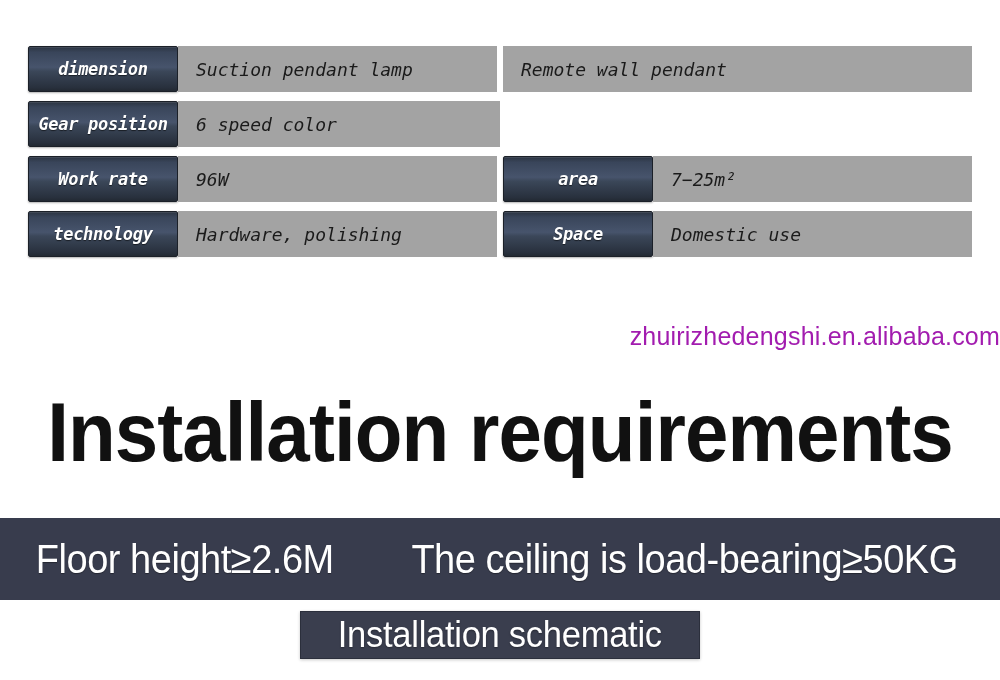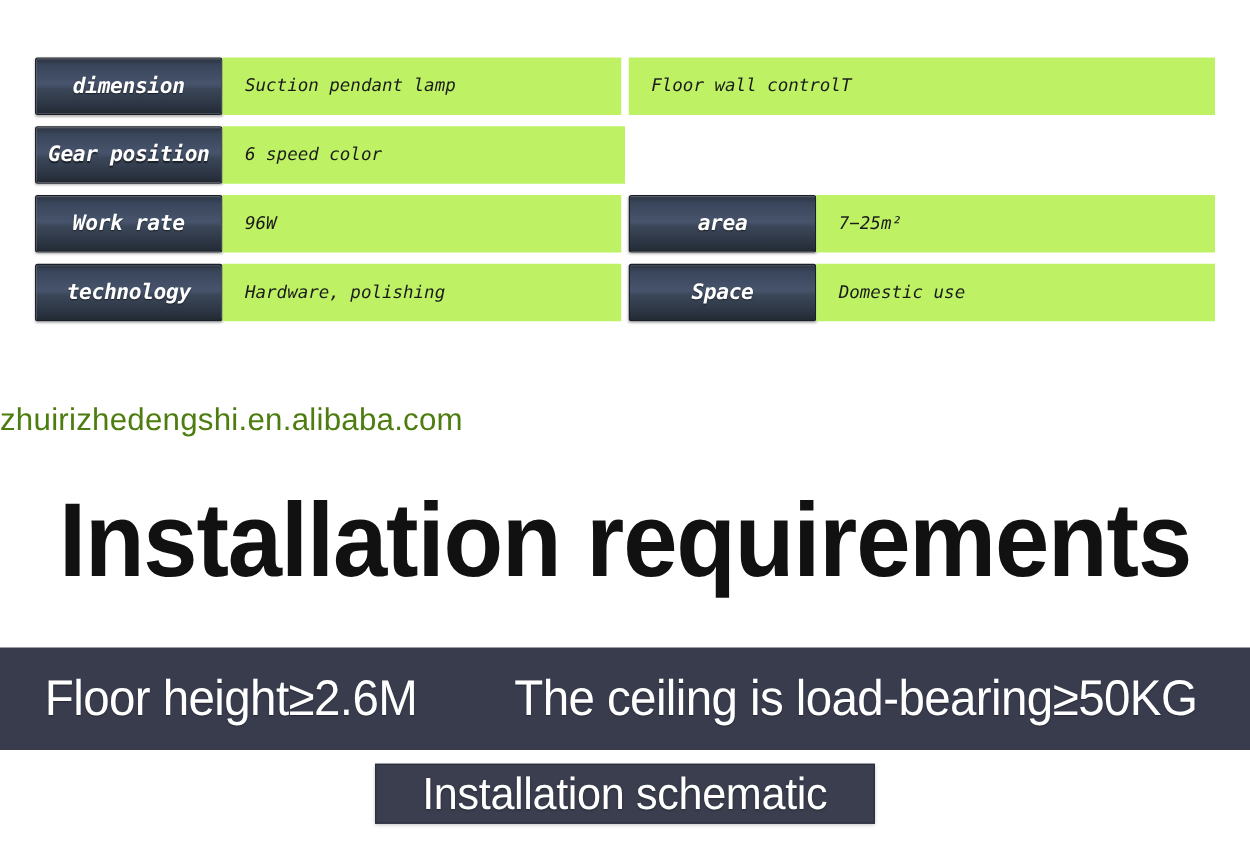--- a/index.html
+++ b/index.html
@@ -69,38 +69,38 @@
     white-space: nowrap;
     overflow: hidden;
   }
 
   .spec-value {
     flex: 1 1 auto;
     height: 46px;
     display: flex;
     align-items: center;
     padding-left: 18px;
-    background: #bef264;
+    background: #a3a3a3;
     color: #1a1a1a;
     font-family: "DejaVu Sans Mono", monospace;
     font-style: italic;
-    font-size: 14px;
+    font-size: 18px;
     letter-spacing: 0px;
     white-space: nowrap;
     overflow: hidden;
   }
 
   
   .watermark {
     position: absolute;
     left: 0;
     top: 322px;
     width: 1000px;
-    text-align: left;
-    color: #4d7c0f;
+    text-align: right;
+    color: #a21caf;
     font-family: "Liberation Sans", sans-serif;
     font-size: 25px;
     letter-spacing: 0.2px;
     user-select: none;
   }
 
   
   .big-heading {
     position: absolute;
     left: 0;
@@ -175,21 +175,21 @@
 <div class="page">
 
   <div class="spec-table">
 
     <div class="spec-row-pair">
       <div class="spec-cell">
         <div class="spec-label">dimension</div>
         <div class="spec-value">Suction pendant lamp</div>
       </div>
       <div class="spec-cell">
-        <div class="spec-value">Floor wall controlT</div>
+        <div class="spec-value">Remote wall pendant</div>
       </div>
     </div>
 
     <div class="spec-row-pair">
       <div class="spec-cell">
         <div class="spec-label">Gear position</div>
         <div class="spec-value">6 speed color</div>
       </div>
     </div>
 

